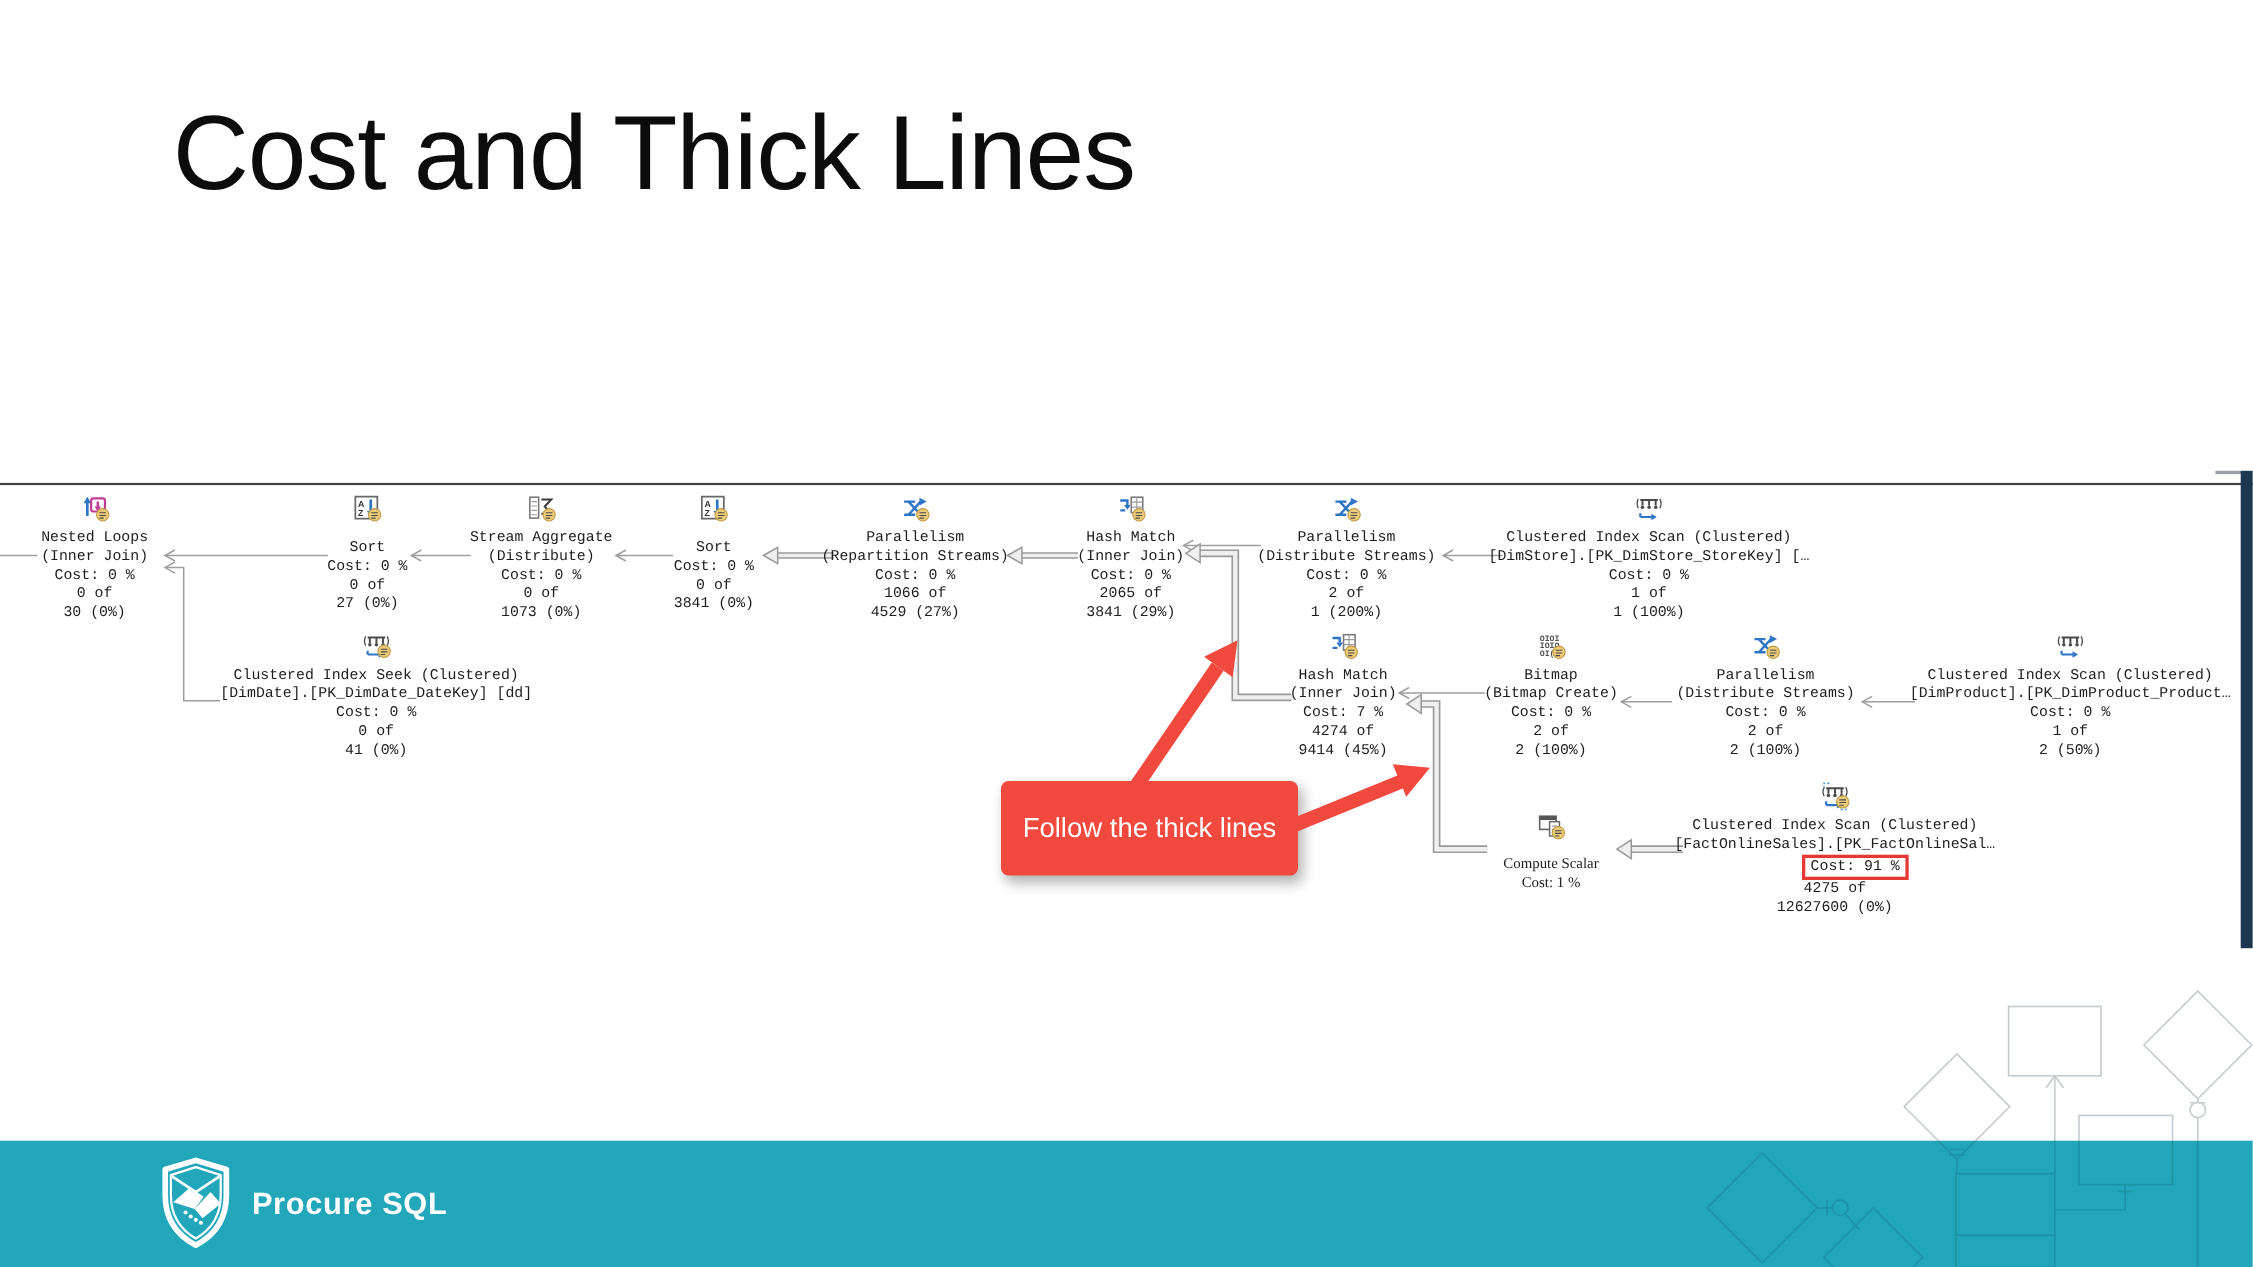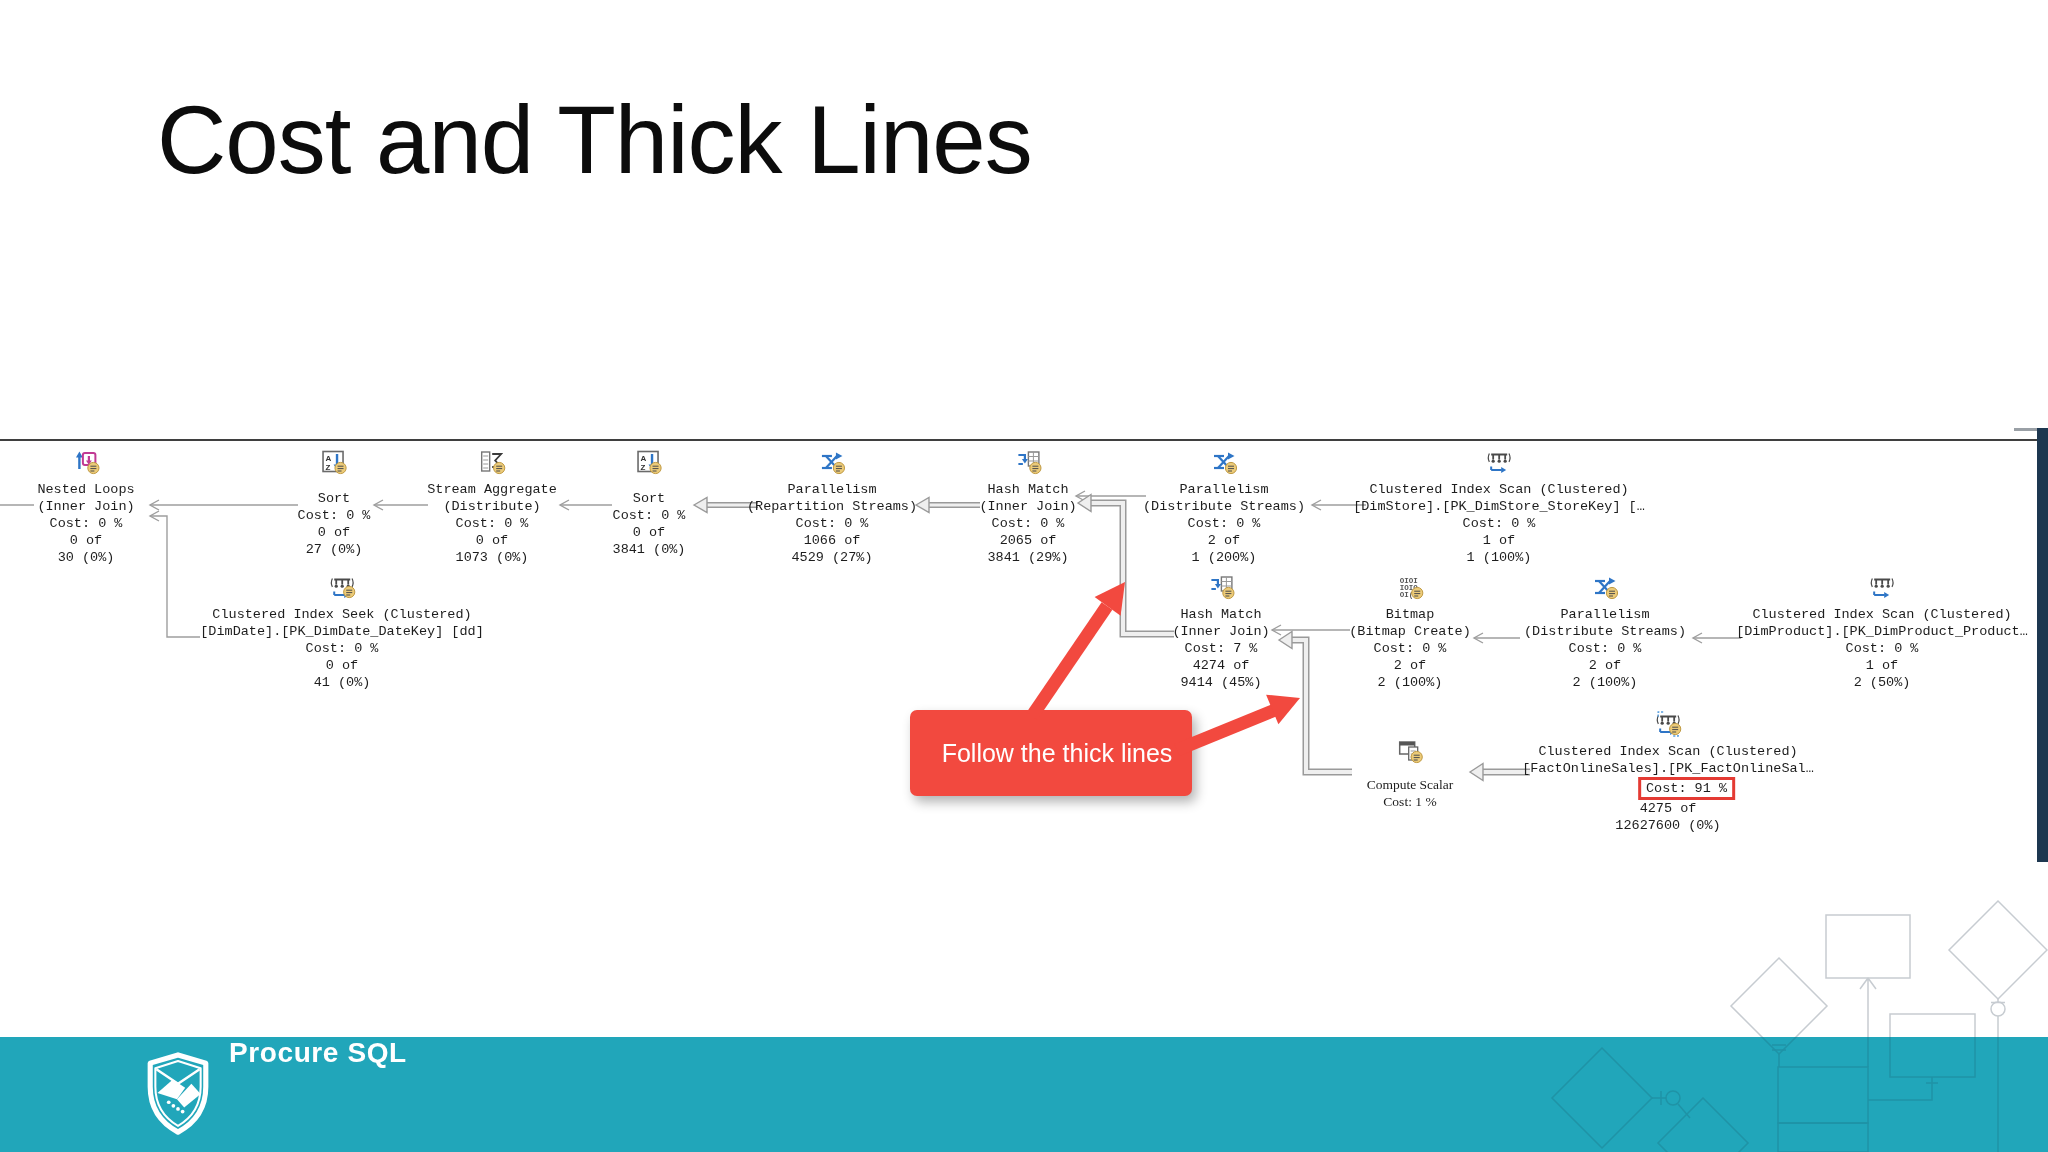--- a/index.html
+++ b/index.html
@@ -23,25 +23,25 @@
   }
   .node .ic{display:flex;justify-content:center;margin-bottom:3px;height:30px;}
   .nl{white-space:nowrap;}
   .pad1{padding-top:9px;}
   .pad2{padding-top:6px;font-family:Liberation Serif, serif;}
   .hot{outline:3px solid #e43a33;outline-offset:1px;padding:0 4px;margin-left:37px;}
   .callout{
     position:absolute;left:910px;top:710px;width:270px;height:86px;background:#f2493f;
     border-radius:7px;box-shadow:4px 6px 12px rgba(0,0,0,0.30);
     display:flex;align-items:center;justify-content:center;
-    color:#ffffff;font-size:25px;z-index:4;padding-left:12px;
+    color:#ffffff;font-size:25px;z-index:4;
   }
   .footer{position:absolute;left:0;top:1037px;width:2048px;height:115px;background:#21a6ba;z-index:1;}
   .brand{
-    position:absolute;left:229px;top:1037px;height:115px;display:flex;
+    position:absolute;left:229px;top:1037px;height:115px;display:flex;align-items:center;
     color:#ffffff;font-size:28px;font-weight:bold;letter-spacing:0.6px;z-index:3;
   }
   .logo{position:absolute;left:143px;top:1051px;z-index:3;}
   .decor{position:absolute;left:1520px;top:878px;z-index:2;pointer-events:none;}
   .thin{stroke:#9e9e9e;stroke-width:1.4;fill:none;}
   .chev{stroke:#9e9e9e;stroke-width:1.4;fill:none;}
   .tk-o{stroke:#9a9a9a;stroke-width:7;fill:none;stroke-linejoin:miter;}
   .tk-o.md{stroke-width:6;}
   .tk-i{stroke:#efefef;stroke-width:4;fill:none;stroke-linejoin:miter;}
   .tk-i.md{stroke-width:3.2;}

